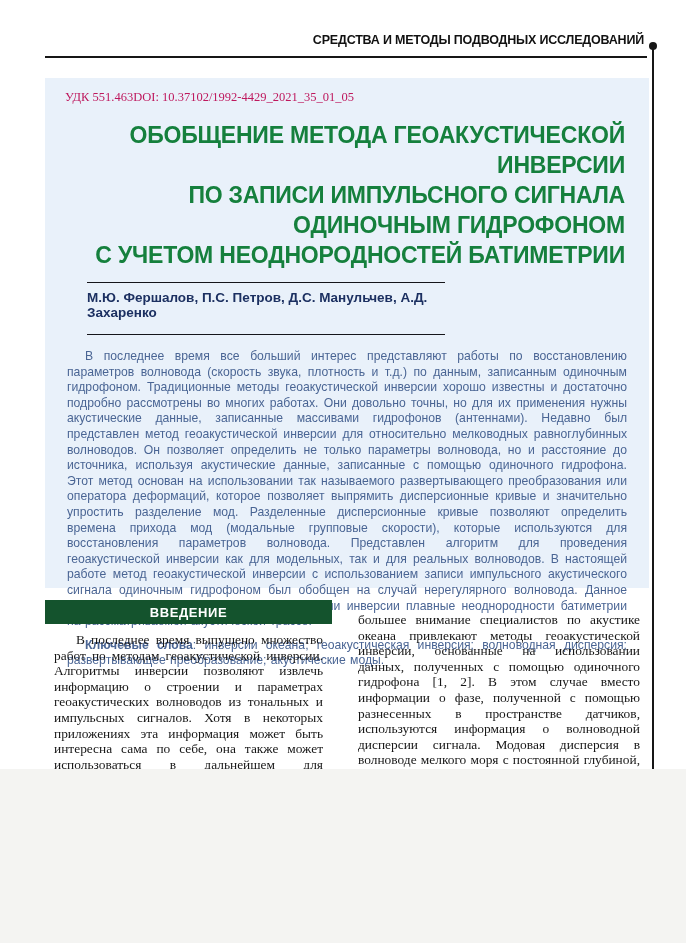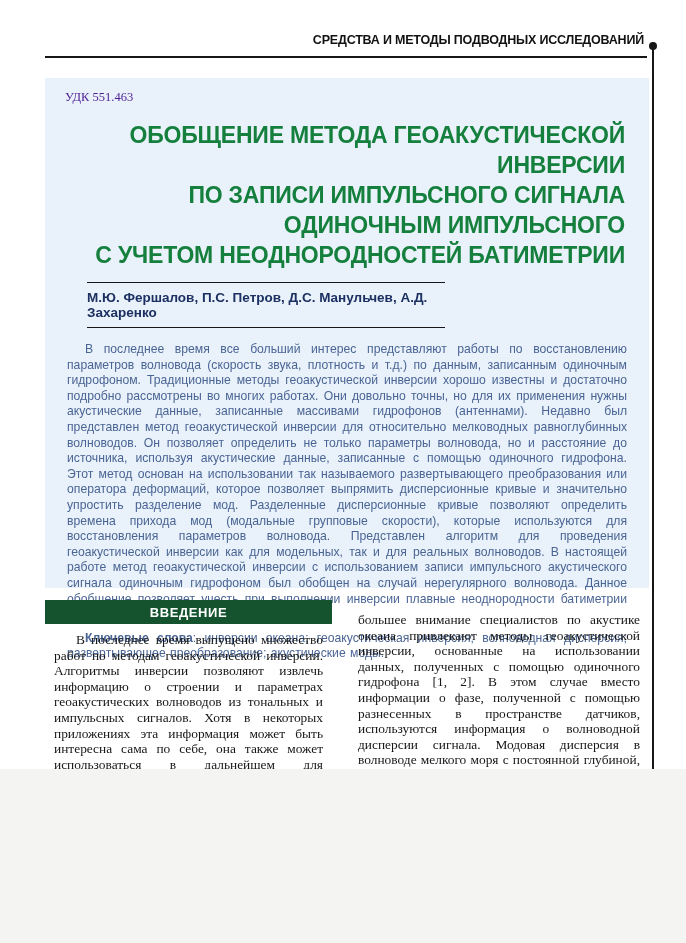--- a/index.html
+++ b/index.html
@@ -22,32 +22,32 @@
   }
   .footer-col-rule { position:absolute; top:882px; left:362px; width:292px; height:2px; background:#161616; }
 
   
   .abstract-block {
     position:absolute; top:78px; left:45px; width:604px; height:510px;
     background:#e9f1fa; box-sizing:border-box; padding:12px 20px;
   }
   .meta-row {
     display:flex; justify-content:flex-start;
-    font-family:"Liberation Serif", serif; font-size:12.5px; color:#4c1d95;
+    font-family:"Liberation Serif", serif; font-size:12.5px; color:#be185d;
   }
   .article-title {
     margin:15px 4px 0; text-align:right; color:#15803d;
     font-family:"Liberation Sans", sans-serif; font-weight:700;
     font-size:23px; line-height:30px; letter-spacing:-0.2px;
   }
   .article-title span { display:block; }
   .authors {
     margin:12px 0 0 22px; width:356px;
     border-top:1.6px solid #15151a; border-bottom:1.6px solid #15151a;
-    padding:7px 2px 7px 0;
+    padding:7px 2px 14px 0;
     font-family:"Liberation Sans", sans-serif; font-weight:700;
     font-size:13.5px; color:#1c3061;
   }
   .abstract-text {
     margin:14px 2px 0; text-align:justify; text-indent:18px;
     font-family:"Liberation Sans", sans-serif; font-size:12.2px;
     line-height:15.6px; color:#4a6594; word-spacing:1px;
   }
   .keywords {
     margin:8px 2px 0; text-align:justify; text-indent:18px;
@@ -99,25 +99,26 @@
 <div class="page">
 
   <div class="running-head">СРЕДСТВА И МЕТОДЫ ПОДВОДНЫХ ИССЛЕДОВАНИЙ</div>
   <div class="head-rule"></div>
   <div class="side-rule"></div>
   <div class="footer-col-rule"></div>
 
   <section class="abstract-block">
     <div class="meta-row">
       <span>УДК 551.463</span>
+      <span>DOI: 10.37102/1992-4429_2021_35_01_05</span>
     </div>
     <h1 class="article-title">
       <span>ОБОБЩЕНИЕ МЕТОДА ГЕОАКУСТИЧЕСКОЙ ИНВЕРСИИ</span>
       <span>ПО ЗАПИСИ ИМПУЛЬСНОГО СИГНАЛА</span>
-      <span>ОДИНОЧНЫМ ИМПУЛЬСНОГО</span>
+      <span>ОДИНОЧНЫМ ГИДРОФОНОМ</span>
       <span>С УЧЕТОМ НЕОДНОРОДНОСТЕЙ БАТИМЕТРИИ</span>
     </h1>
     <div class="authors">М.Ю. Фершалов, П.С. Петров, Д.С. Манульчев, А.Д. Захаренко</div>
     <p class="abstract-text">В последнее время все больший интерес представляют работы по восстановлению параметров волновода (скорость звука, плотность и т.д.) по данным, записанным одиночным гидрофоном. Традиционные методы геоакустической инверсии хорошо известны и достаточно подробно рассмотрены во многих работах. Они довольно точны, но для их применения нужны акустические данные, записанные массивами гидрофонов (антеннами). Недавно был представлен метод геоакустической инверсии для относительно мелководных равноглубинных волноводов. Он позволяет определить не только параметры волновода, но и расстояние до источника, используя акустические данные, записанные с помощью одиночного гидрофона. Этот метод основан на использовании так называемого развертывающего преобразования или оператора деформаций, которое позволяет выпрямить дисперсионные кривые и значительно упростить разделение мод. Разделенные дисперсионные кривые позволяют определить времена прихода мод (модальные групповые скорости), которые используются для восстановления параметров волновода. Представлен алгоритм для проведения геоакустической инверсии как для модельных, так и для реальных волноводов. В настоящей работе метод геоакустической инверсии с использованием записи импульсного акустического сигнала одиночным гидрофоном был обобщен на случай нерегулярного волновода. Данное обобщение позволяет учесть при выполнении инверсии плавные неоднородности батиметрии на рассматриваемой акустической трассе.</p>
     <p class="keywords"><span class="kw-label">Ключевые слова</span><span>: инверсии океана; геоакустическая инверсия; волноводная дисперсия; развертывающее преобразование; акустические моды.</span></p>
   </section>
 
   <section class="columns">
     <div class="col-left">
       <div class="section-header">ВВЕДЕНИЕ</div>

